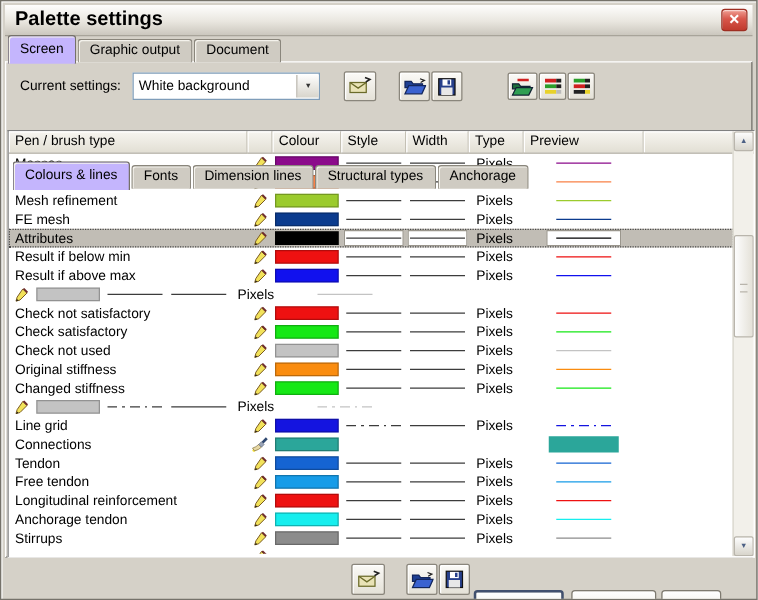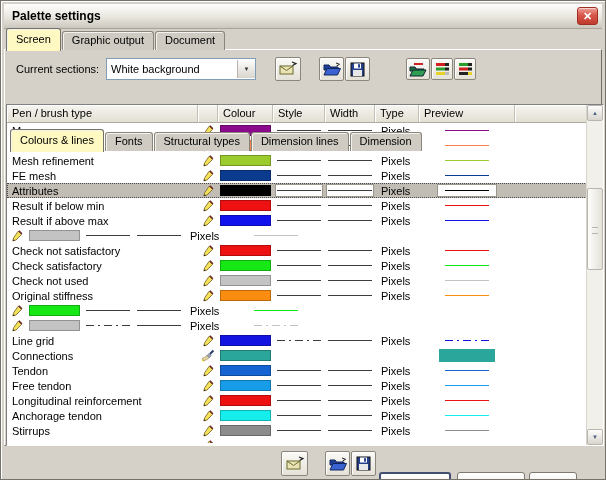--- a/index.html
+++ b/index.html
@@ -10,21 +10,21 @@
     box-shadow:inset 1px 1px 0 #FFFFFF;
     overflow:hidden;
   }
   
   .titlebar{
     position:absolute;left:3px;top:3px;right:3px;height:24px;
     background:linear-gradient(#FEFEFD,#E9E6DF 55%,#CBC7BE);
     border-bottom:1px solid #A8A49A;
     display:flex;align-items:center;padding-left:8px;
   }
-  .titlebar .title{font-size:12px;font-weight:bold;}
+  .titlebar .title{font-size:16px;font-weight:bold;}
   .close-btn{
     position:absolute;right:4px;top:3px;width:21px;height:18px;
     background:linear-gradient(#F0A094,#D8564A 45%,#C03B2E);
     border:1px solid #9E2E22;border-radius:3px;
     color:#fff;font-weight:bold;font-size:11px;line-height:16px;text-align:center;
     box-shadow:inset 0 1px 0 rgba(255,255,255,.55);
     cursor:default;padding:0;
   }
   
   .tabstrip{position:absolute;display:flex;align-items:flex-end;}
@@ -32,21 +32,21 @@
   .sub-tabs{left:5px;top:82px;height:19px;z-index:3;}
   .tab{
     position:relative;padding:2px 9px 3px 9px;margin-right:1px;
     background:#CFCBC2;height:13px;
     border:1px solid #8A867C;border-bottom:none;
     border-top-left-radius:3px;border-top-right-radius:3px;
     box-shadow:inset 1px 1px 0 #F4F2EC;
     white-space:nowrap;
   }
   .tab.active{
-    background:#fef9c3;padding-top:4px;height:15px;margin-bottom:-1px;
+    background:#c4b5fd;padding-top:4px;height:15px;margin-bottom:-1px;
     border-color:#75726A;border-bottom:none;z-index:4;
   }
   
   .panel{
     position:absolute;left:3px;right:3px;top:48px;bottom:33px;
     background:#D5D1C8;
     border-top:1px solid #FFFFFF;border-left:1px solid #FFFFFF;
     border-right:1px solid #6F6D66;border-bottom:1px solid #6F6D66;
   }
   .palette-label{position:absolute;left:11px;top:13px;}
@@ -149,21 +149,21 @@
   </div>
 
   <div class="tabstrip main-tabs" id="main-tabs">
       <span class="tab active">Screen</span>
       <span class="tab">Graphic output</span>
       <span class="tab">Document</span>
     </div>
 
   <div class="panel">
 
-    <span class="palette-label">Current sections:</span>
+    <span class="palette-label">Current settings:</span>
 
     <div class="combo">
       <span class="combo-text">White background</span>
       <span class="combo-btn">▼</span>
     </div>
 
     <button class="toolbtn" style="left:270px">
       <svg width="20" height="16" viewBox="0 0 20 16">
         <rect x="2" y="5" width="13" height="8" fill="#E9E3B6" stroke="#6B6B2A"></rect>
         <path d="M2 5 L8.5 9.5 L15 5" fill="none" stroke="#6B6B2A"></path>
@@ -214,23 +214,23 @@
         <rect x="1" y="5.5" width="9" height="3" fill="#D02020"></rect>
           <rect x="10" y="5.5" width="4" height="3" fill="#222"></rect>
         <rect x="1" y="10" width="9" height="3" fill="#222"></rect>
           <rect x="10" y="10" width="4" height="3" fill="#E8D22A"></rect>
       </svg>
     </button>
 
     <div class="tabstrip sub-tabs" id="sub-tabs">
         <span class="tab active">Colours &amp; lines</span>
         <span class="tab">Fonts</span>
+        <span class="tab">Dimension lines</span>
         <span class="tab">Structural types</span>
-        <span class="tab">Dimension lines</span>
-        <span class="tab">Dimension</span>
+        <span class="tab">Anchorage</span>
       </div>
 
     <div class="table">
       <div class="thead" id="thead">
           <div class="hcell c-name">Pen / brush type</div>
           <div class="hcell c-pen"></div>
           <div class="hcell c-colour">Colour</div>
           <div class="hcell c-style">Style</div>
           <div class="hcell c-width">Width</div>
           <div class="hcell c-type">Type</div>
@@ -513,20 +513,21 @@
             </div>
             <div class="cell c-width">
               <span class="ln" style="background: rgb(60, 60, 60);"></span>
             </div>
             <div class="cell c-type">Pixels</div>
             <div class="cell c-preview">
               <span class="ln" style="background: rgb(250, 140, 15);"></span>
             </div>
           </div>
           <div class="trow">
+            <div class="cell c-name">Changed stiffness</div>
             <div class="cell c-pen">
               <svg width="12" height="12" viewBox="0 0 12 12">
                 <path d="M7.2 1.2 L10.5 4.5 L5 10 L1.8 10.9 L2.7 7.7 Z" fill="#F2E25A" stroke="#7A5A20" stroke-width="0.8"></path>
                 <path d="M2.7 9.2 L1.8 10.9 L3.7 10.4 Z" fill="#1A1A1A"></path>
                 <path d="M7.2 1.2 L8.4 0.3 L11.4 3.3 L10.5 4.5 Z" fill="#6E2B2B"></path>
               </svg>
             </div>
             <div class="cell c-colour">
               <span class="swatch" style="background: rgb(22, 232, 22);"></span>
             </div>

